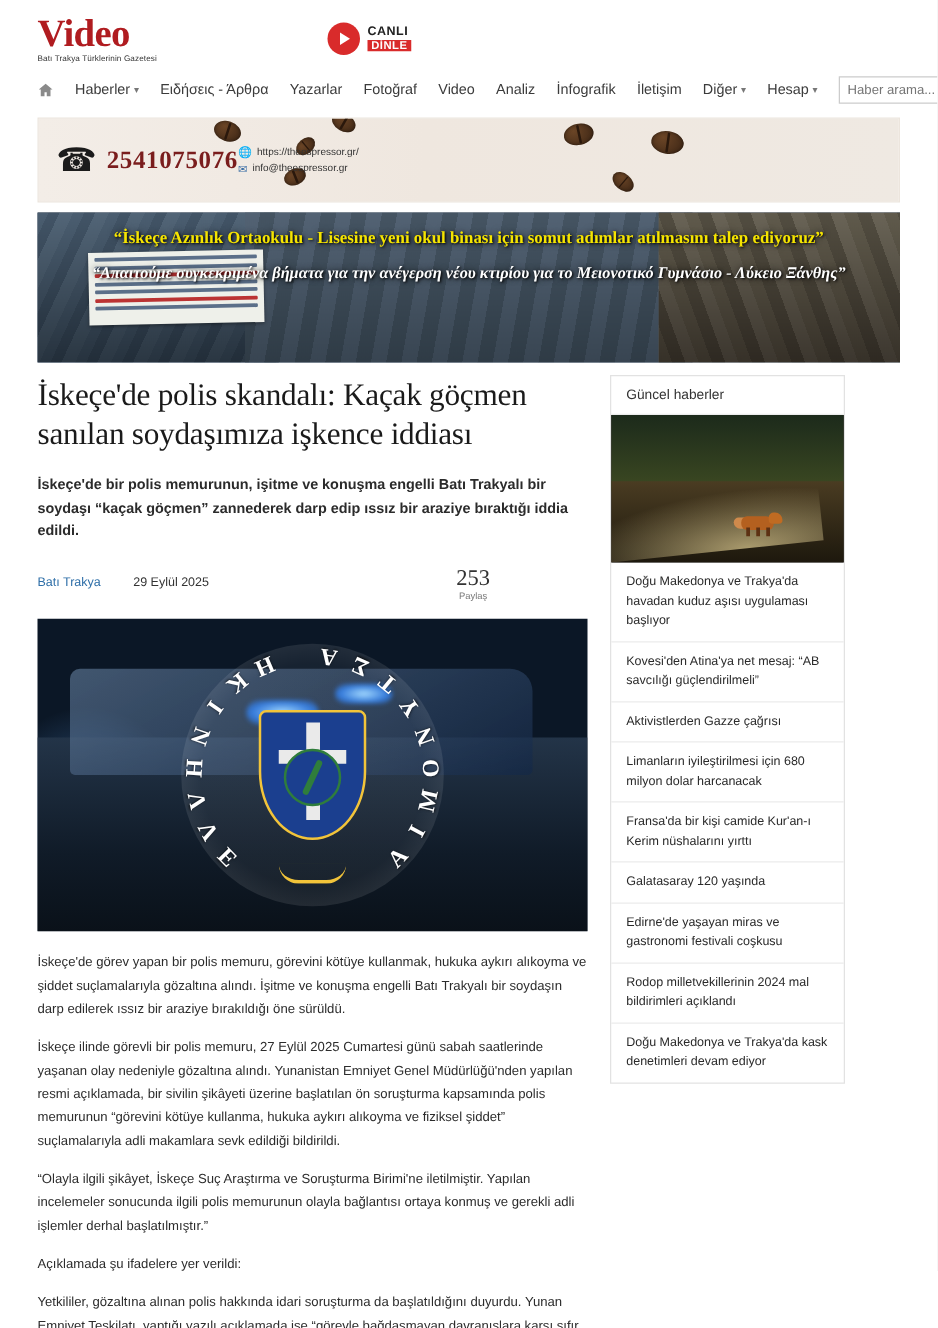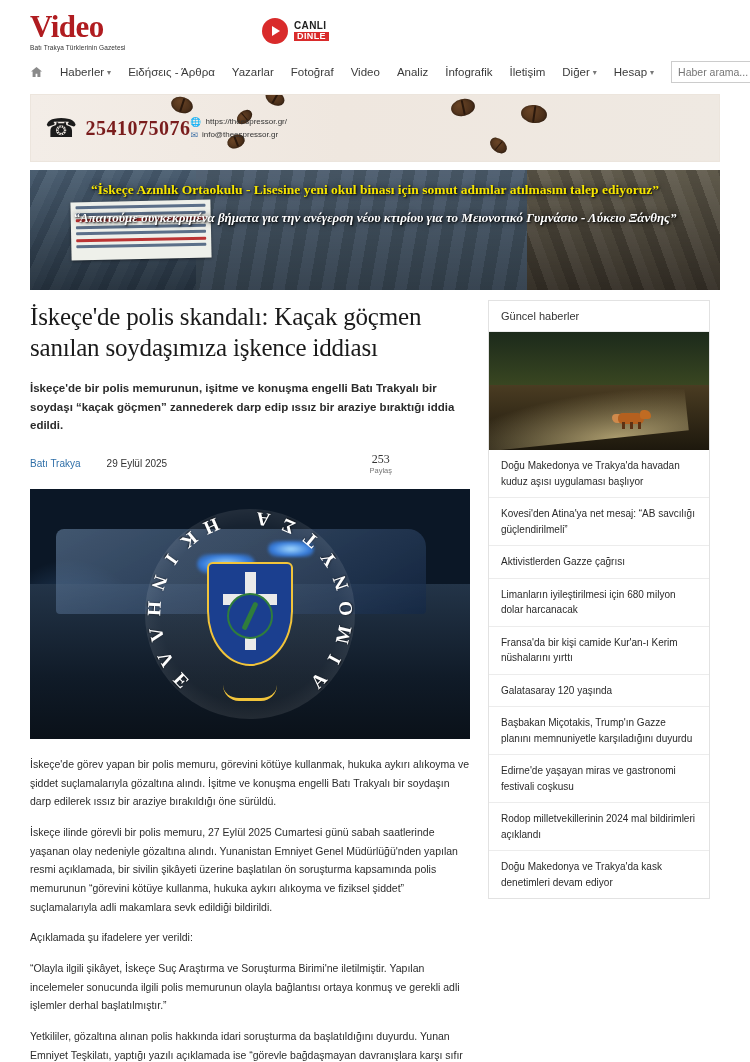--- a/index.html
+++ b/index.html
@@ -310,21 +310,21 @@
   }
   .meta .cat { color: #2f6fa8; }
   .meta .date { margin-left: 26px; color: #333; }
   .share {
     margin-left: auto;
     text-align: center;
     padding-right: 78px;
   }
   .share .num {
     font-family: "Liberation Serif", serif;
-    font-size: 12px;
+    font-size: 18px;
     color: #333;
     line-height: 1;
   }
   .share .lbl { font-size: 7.5px; color: #777; margin-top: 1px; }
 
   
   .photo {
     margin-top: 14px;
     height: 250px;
     position: relative;
@@ -419,21 +419,21 @@
   .body-text p {
     font-size: 10.5px;
     line-height: 1.78;
     color: #2c2c2c;
     margin-bottom: 12px;
     text-align: left;
   }
 
   
   .sidebar {
-    width: 222px;
+    width: 188px;
     border: 1px solid #e2e2e2;
     background: #fff;
     align-self: flex-start;
     margin-top: 4px;
   }
   .sidebar-title {
     font-size: 11px;
     color: #333;
     padding: 9px 12px;
     border-bottom: 1px solid #ececec;
@@ -632,22 +632,22 @@
               <span style="transform: translate(-50%, -50%) rotate(102.471deg) translateY(-96px) rotate(180deg); transform-origin: 50% 50%;">Μ</span>
               <span style="transform: translate(-50%, -50%) rotate(118.235deg) translateY(-96px) rotate(180deg); transform-origin: 50% 50%;">Ι</span>
               <span style="transform: translate(-50%, -50%) rotate(134deg) translateY(-96px) rotate(180deg); transform-origin: 50% 50%;">Α</span>
             </div>
         </div>
       </div>
 
       <div class="body-text">
         <p>İskeçe'de görev yapan bir polis memuru, görevini kötüye kullanmak, hukuka aykırı alıkoyma ve şiddet suçlamalarıyla gözaltına alındı. İşitme ve konuşma engelli Batı Trakyalı bir soydaşın darp edilerek ıssız bir araziye bırakıldığı öne sürüldü.</p>
         <p>İskeçe ilinde görevli bir polis memuru, 27 Eylül 2025 Cumartesi günü sabah saatlerinde yaşanan olay nedeniyle gözaltına alındı. Yunanistan Emniyet Genel Müdürlüğü'nden yapılan resmi açıklamada, bir sivilin şikâyeti üzerine başlatılan ön soruşturma kapsamında polis memurunun “görevini kötüye kullanma, hukuka aykırı alıkoyma ve fiziksel şiddet” suçlamalarıyla adli makamlara sevk edildiği bildirildi.</p>
+        <p>“Olayla ilgili şikâyet, İskeçe Suç Araştırma ve Soruşturma Birimi'ne iletilmiştir. Yapılan incelemeler sonucunda ilgili polis memurunun olayla bağlantısı ortaya konmuş ve gerekli adli işlemler derhal başlatılmıştır.”</p>
         <p>Açıklamada şu ifadelere yer verildi:</p>
-        <p>“Olayla ilgili şikâyet, İskeçe Suç Araştırma ve Soruşturma Birimi'ne iletilmiştir. Yapılan incelemeler sonucunda ilgili polis memurunun olayla bağlantısı ortaya konmuş ve gerekli adli işlemler derhal başlatılmıştır.”</p>
         <p>Yetkililer, gözaltına alınan polis hakkında idari soruşturma da başlatıldığını duyurdu. Yunan Emniyet Teşkilatı, yaptığı yazılı açıklamada ise “görevle bağdaşmayan davranışlara karşı sıfır tolerans” politikası izlediklerini vurgulayarak, “Hukukun üstünlüğünü korumak, şeffaflığı artırmak ve halkın emniyet teşkilatına olan güvenini pekiştirmek temel hedeflerimizdendir.” ifadelerine yer verdi.</p>
 
       </div>
     </div>
 
     <div class="sidebar">
       <div class="sidebar-title">Güncel haberler</div>
       <div class="side-photo">
         <div class="sky"></div>
         <div class="ground"></div>
@@ -661,21 +661,20 @@
             <div class="leg l3"></div>
         </div>
       </div>
       <ul class="side-list">
         <li>Doğu Makedonya ve Trakya'da havadan kuduz aşısı uygulaması başlıyor</li>
         <li>Kovesi'den Atina'ya net mesaj: “AB savcılığı güçlendirilmeli”</li>
         <li>Aktivistlerden Gazze çağrısı</li>
         <li>Limanların iyileştirilmesi için 680 milyon dolar harcanacak</li>
         <li>Fransa'da bir kişi camide Kur'an-ı Kerim nüshalarını yırttı</li>
         <li>Galatasaray 120 yaşında</li>
-        <li>Başbakan Miçotakis, Trump'ın Gazze planını memnuniyetle karşıladığını duyurdu</li>
         <li>Edirne'de yaşayan miras ve gastronomi festivali coşkusu</li>
         <li>Rodop milletvekillerinin 2024 mal bildirimleri açıklandı</li>
         <li>Doğu Makedonya ve Trakya'da kask denetimleri devam ediyor</li>
       </ul>
     </div>
 
   </div>
 </div>
 
 </body></html>

